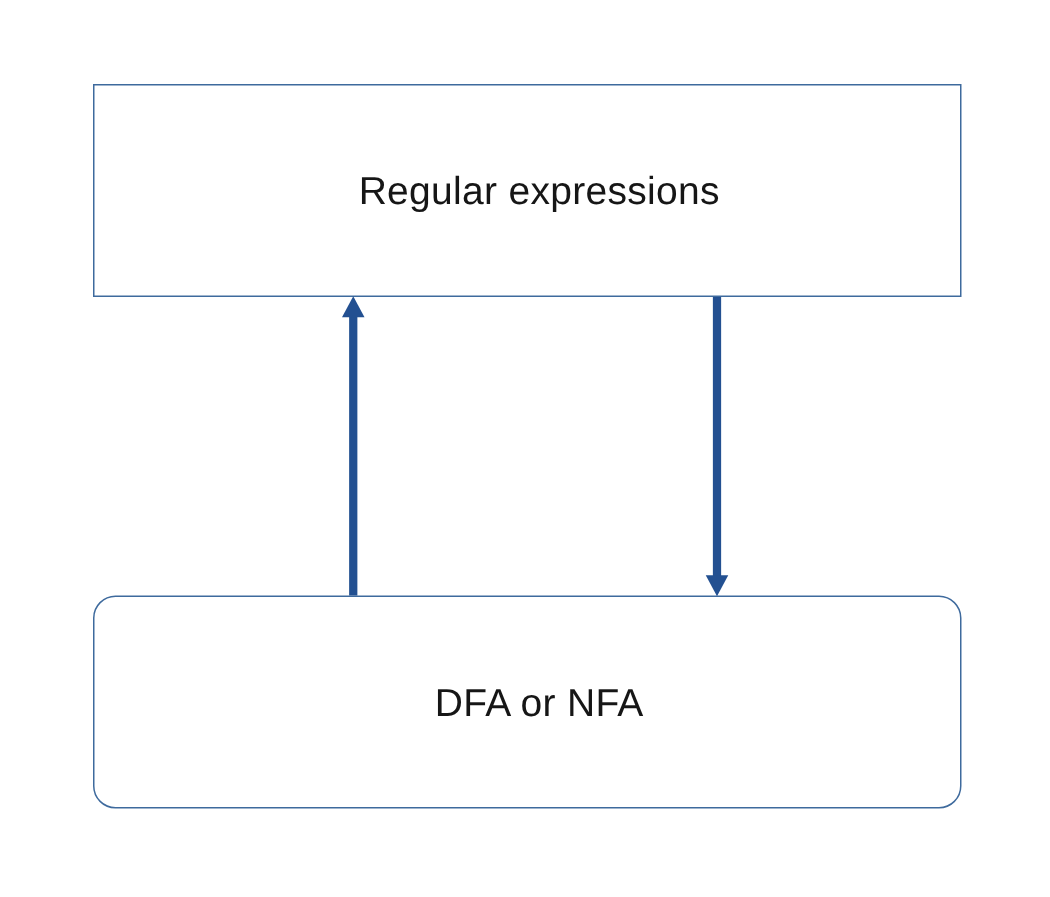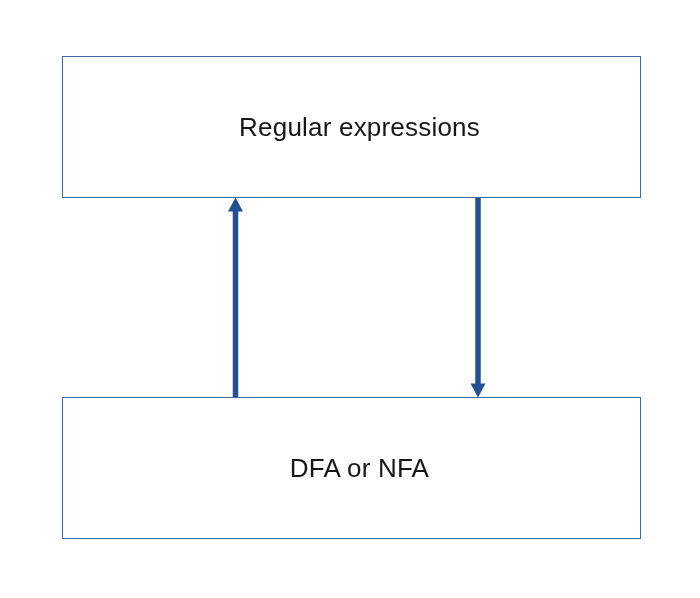--- a/index.html
+++ b/index.html
@@ -48,21 +48,21 @@
 </style>
 </head>
 <body>
 
 <div class="canvas">
 
   <div class="node-box top" style="border-color: rgb(62, 106, 157);">
     <span class="node-label">Regular expressions</span>
   </div>
 
-  <div class="node-box bottom" style="border-color: rgb(62, 106, 157);">
+  <div class="node-box bottom" style="border-color: rgb(62, 106, 157); border-radius: 15px;">
     <span class="node-label">DFA or NFA</span>
   </div>
 
   <svg class="edges-overlay" width="700" height="598" viewBox="0 0 700 598">
 
     <g>
       <line x1="235.5" y1="397" x2="235.5" y2="210" stroke-width="5.5" stroke="#235091"></line>
       <polygon points="235.5,197.5 228,211.5 243,211.5" fill="#235091"></polygon>
     </g>
 

